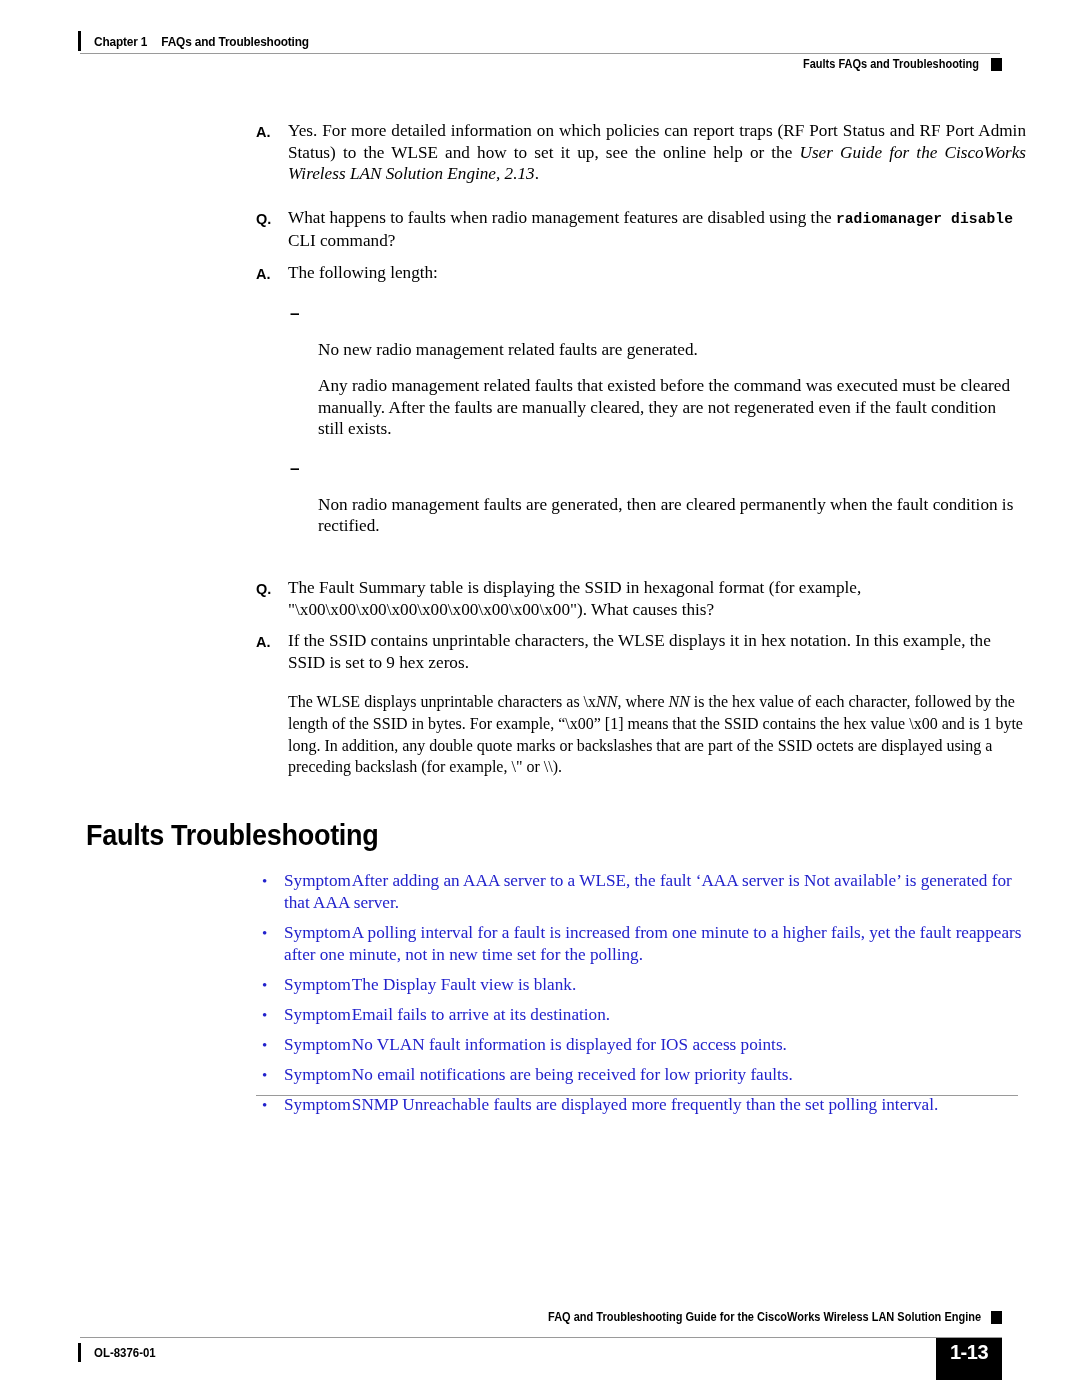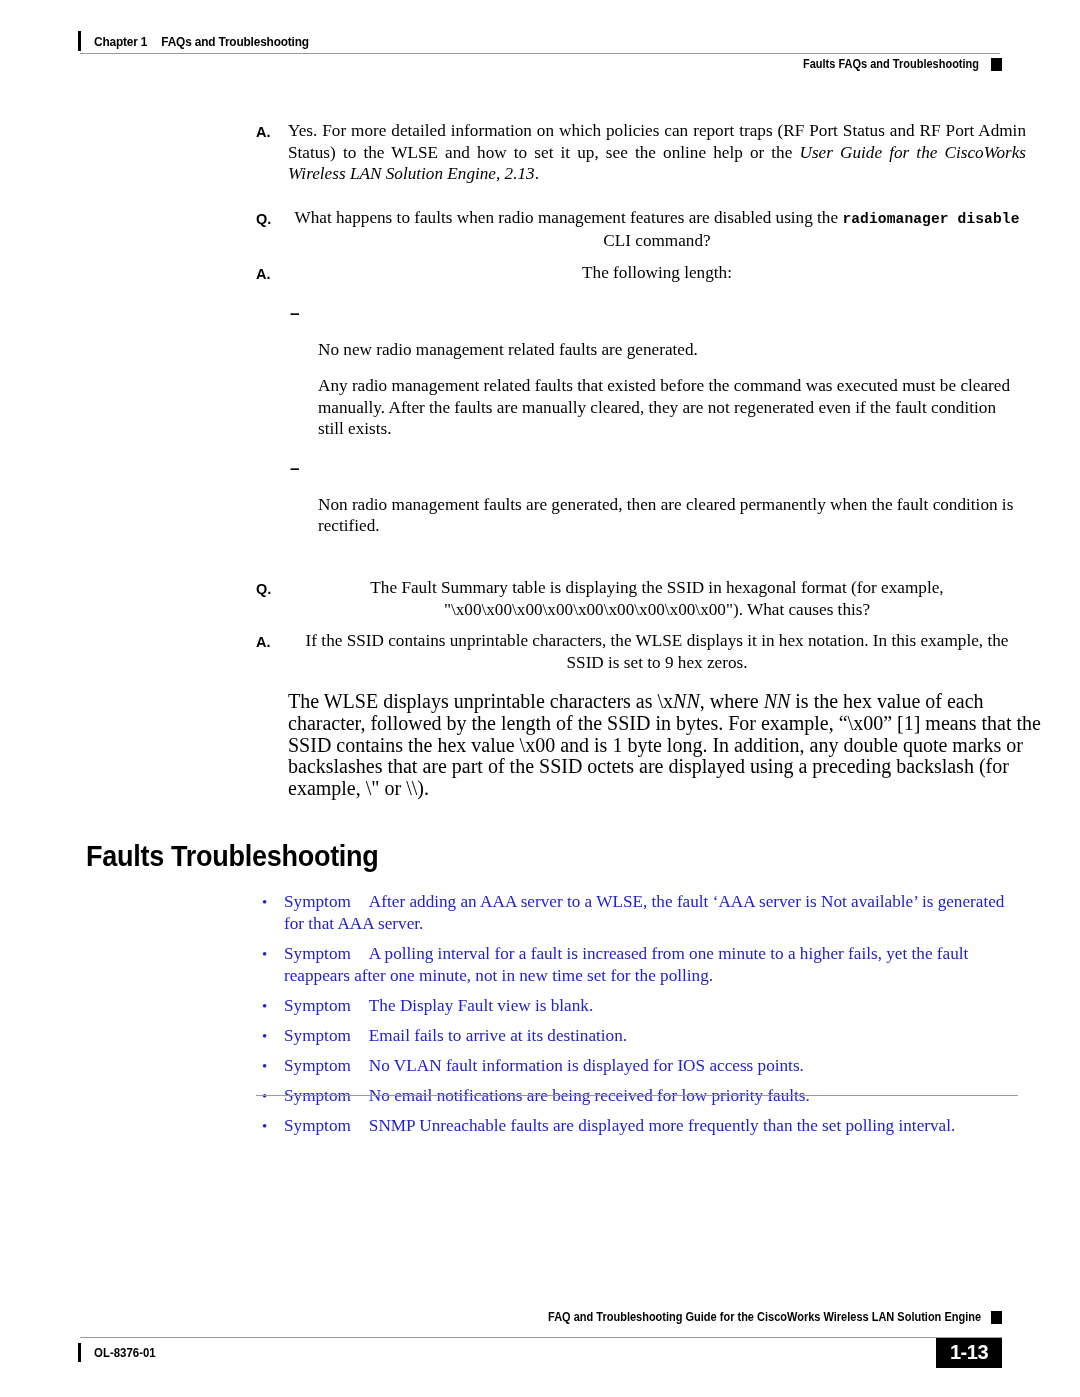--- a/index.html
+++ b/index.html
@@ -100,28 +100,28 @@
     font-size: 14.5px;
     width: 32px;
     flex: 0 0 32px;
     padding-top: 2px;
     line-height: 21.5px;
   }
   .qa-body {
     flex: 1 1 auto;
     font-size: 17.2px;
     line-height: 21.6px;
-    text-align: center;
+    text-align: left;
   }
   .qa-body.justified { text-align: justify; text-align-last: left; }
 
   .plain {
     margin-left: 288px;
     margin-right: 28px;
-    font-size: 20px;
+    font-size: 16px;
     line-height: 21.6px;
   }
 
   
   .dashitem {
     display: flex;
     margin-left: 290px;
     margin-right: 54px;
   }
   .dash-marker {
@@ -197,21 +197,21 @@
     line-height: 22px;
     text-align: left;
     padding-left: 4px;
   }
   .linktext {
     flex: 1 1 auto;
     color: #2222cc;
     font-size: 17.2px;
     line-height: 22px;
   }
-  .linktext .symptom { margin-right: 18px; }
+  .linktext .symptom { margin-right: 1px; }
 
   .bottom-rule {
     position: absolute;
     left: 256px;
     top: 1095px;
     width: 762px;
     height: 1px;
     background: #9a9a9a;
   }
 
@@ -276,21 +276,21 @@
   }
   .ftr-pagebox {
     position: absolute;
     right: 78px;
     top: 38px;
     background: #000;
     color: #fff;
     font-family: "Liberation Sans Narrow", "Liberation Sans", sans-serif;
     font-weight: bold;
     font-size: 20px;
-    padding: 4px 14px 6px 14px;
+    padding: 4px 14px 18px 14px;
     line-height: 20px;
     letter-spacing: -0.5px;
     margin-left: 26px;
   }
 </style>
 </head>
 <body>
 
 <div class="page-header">
   <div class="hdr-left-row">

